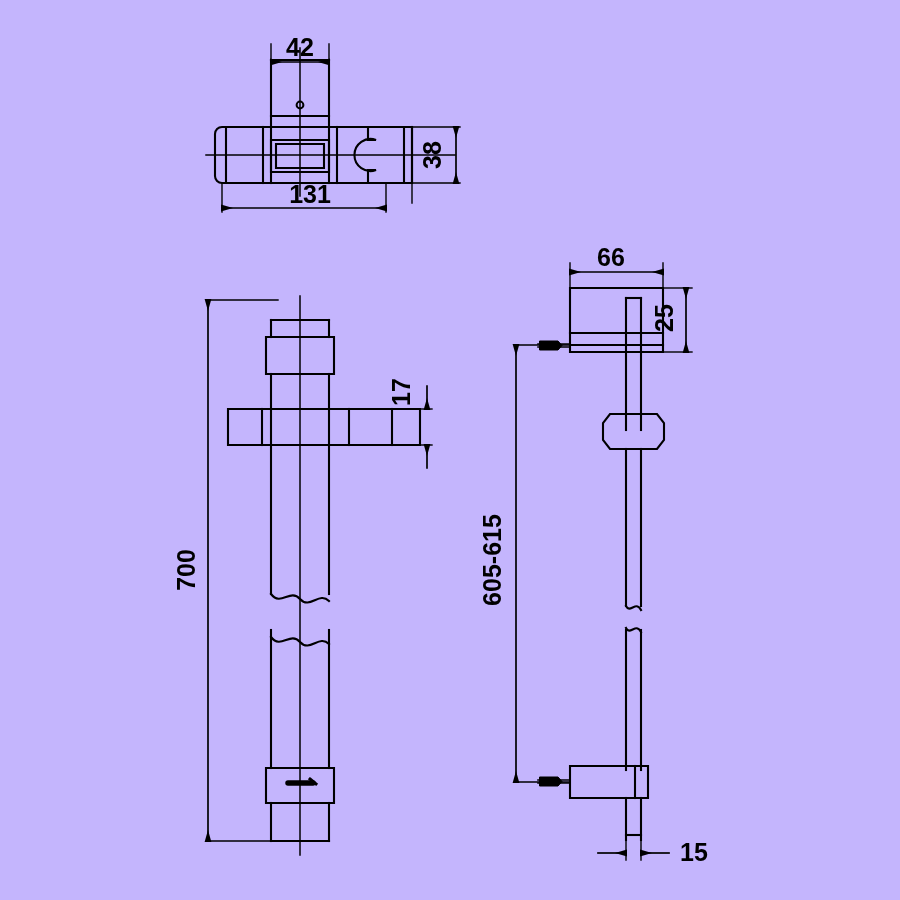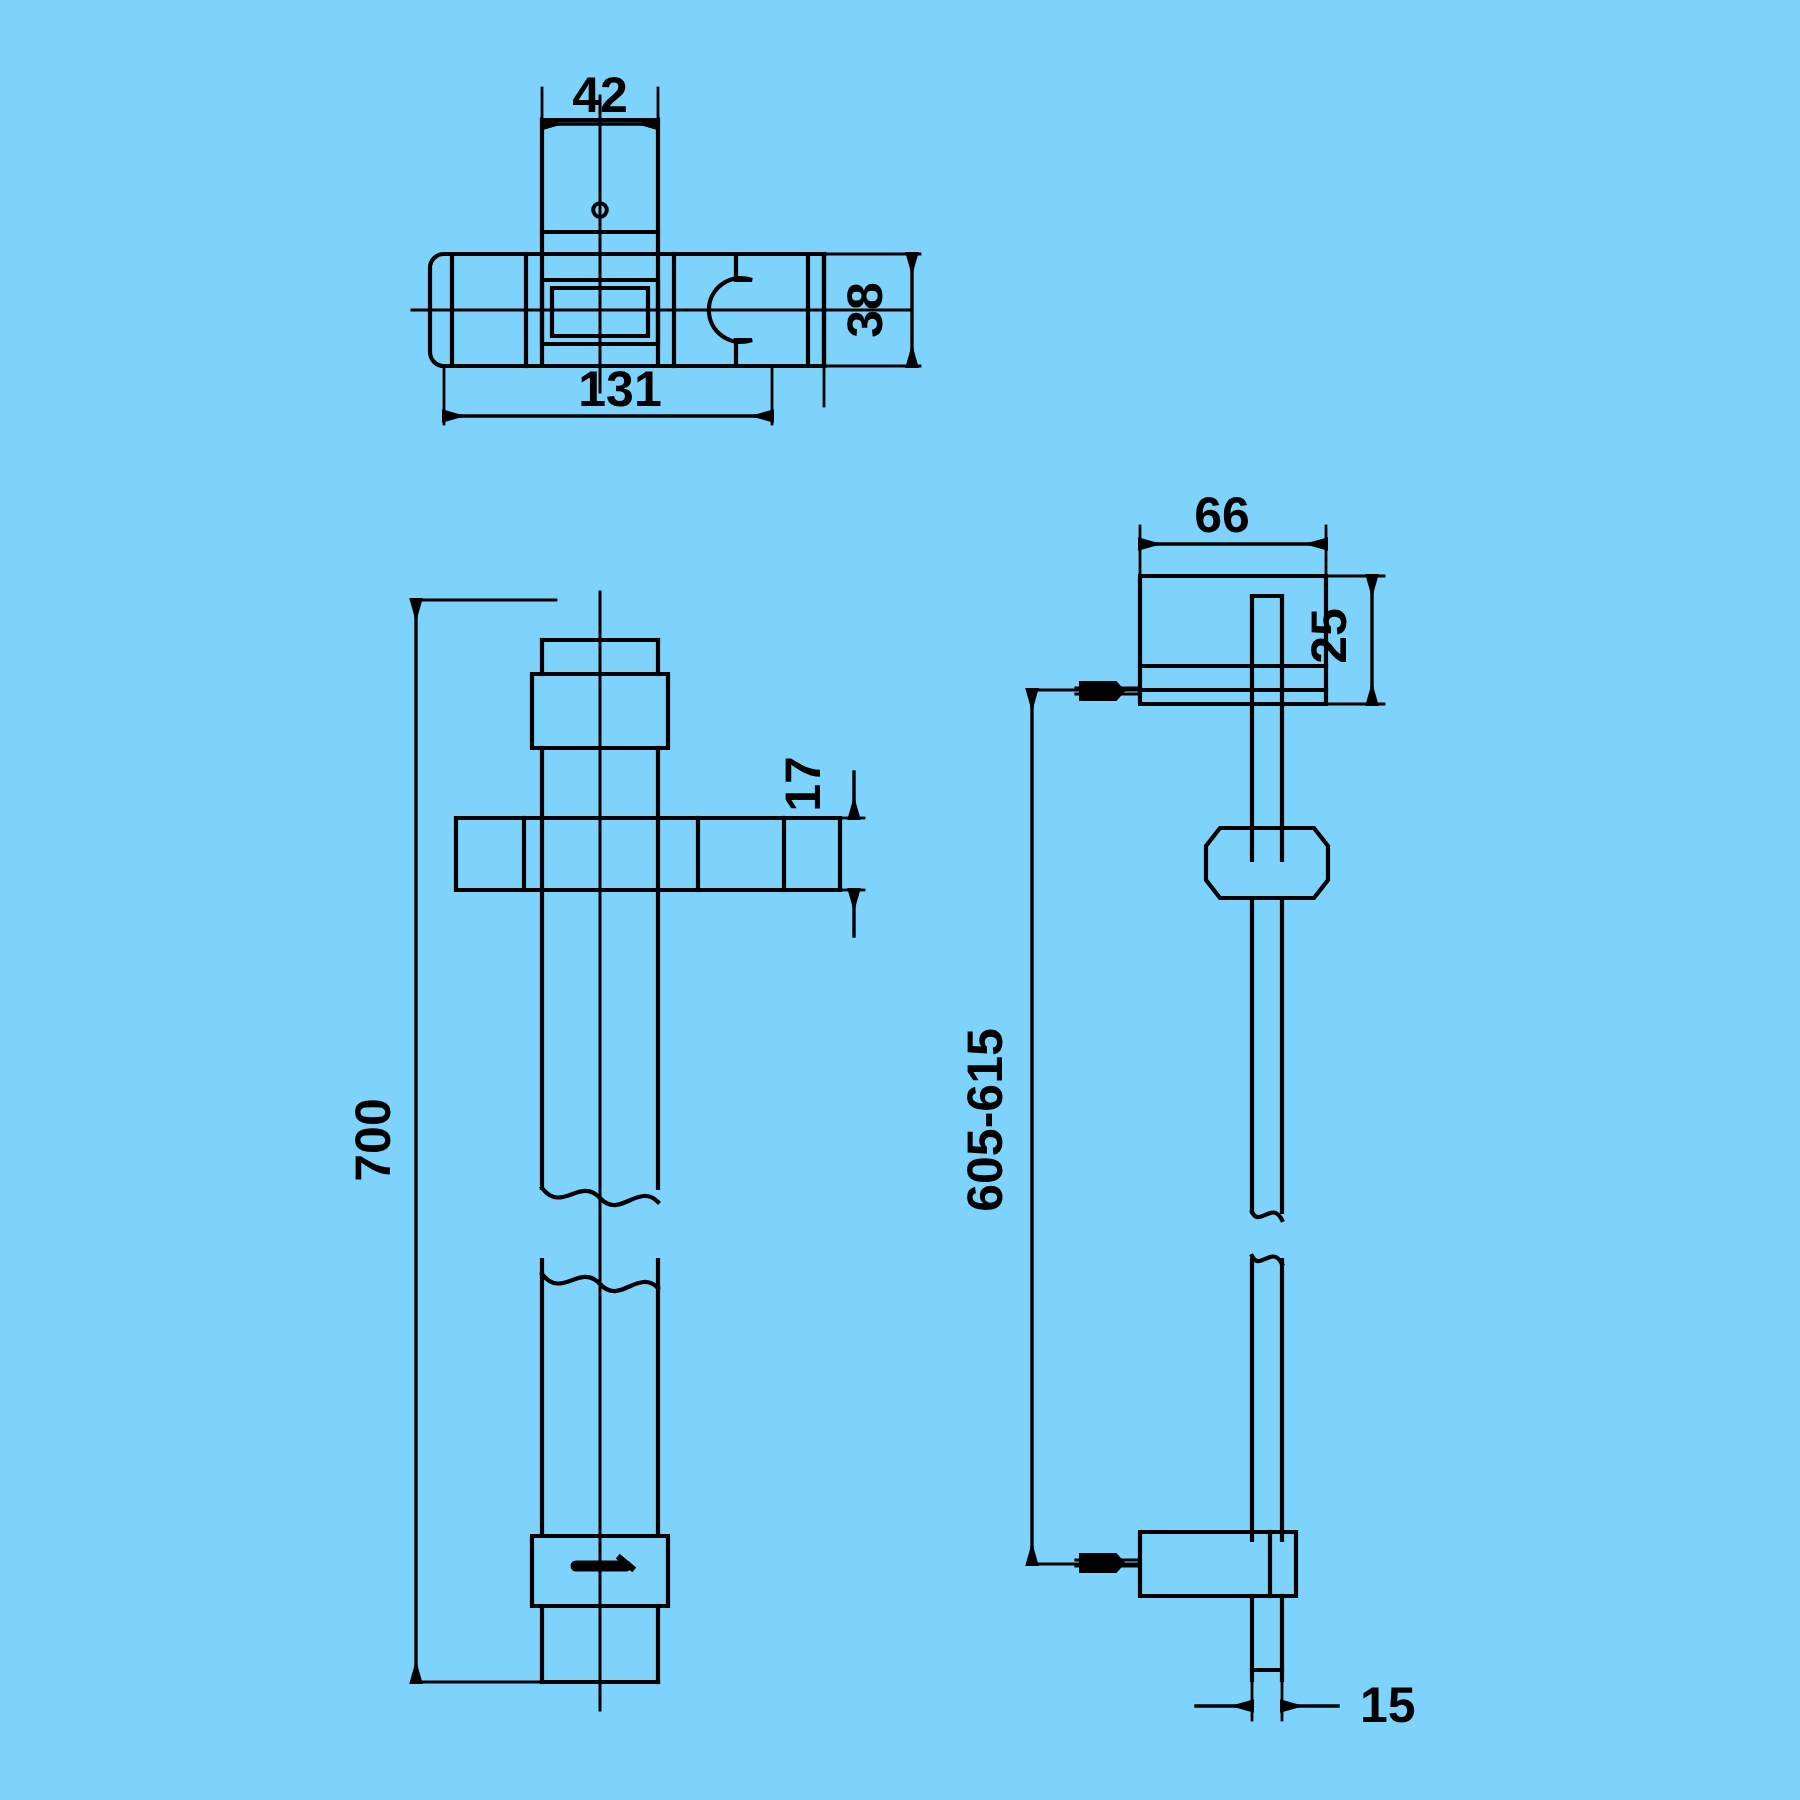--- a/index.html
+++ b/index.html
@@ -1,17 +1,17 @@
 <!DOCTYPE html>
 <html><head>
 <meta charset="utf-8">
 <style>
   html,body{margin:0;padding:0;background:#ffffff;}
   #root{
-    position:relative;width:900px;height:900px;background:#7dd3fc;
+    position:relative;width:900px;height:900px;background:#c4b5fd;
     font-family:"Liberation Sans", sans-serif;
     overflow:hidden;
   }
   #cad{position:absolute;left:0;top:0;width:900px;height:900px;}
   .dimtext{
     font-family:"Liberation Sans", sans-serif;
     font-weight:bold;
     fill:#000000;
   }
 </style>

